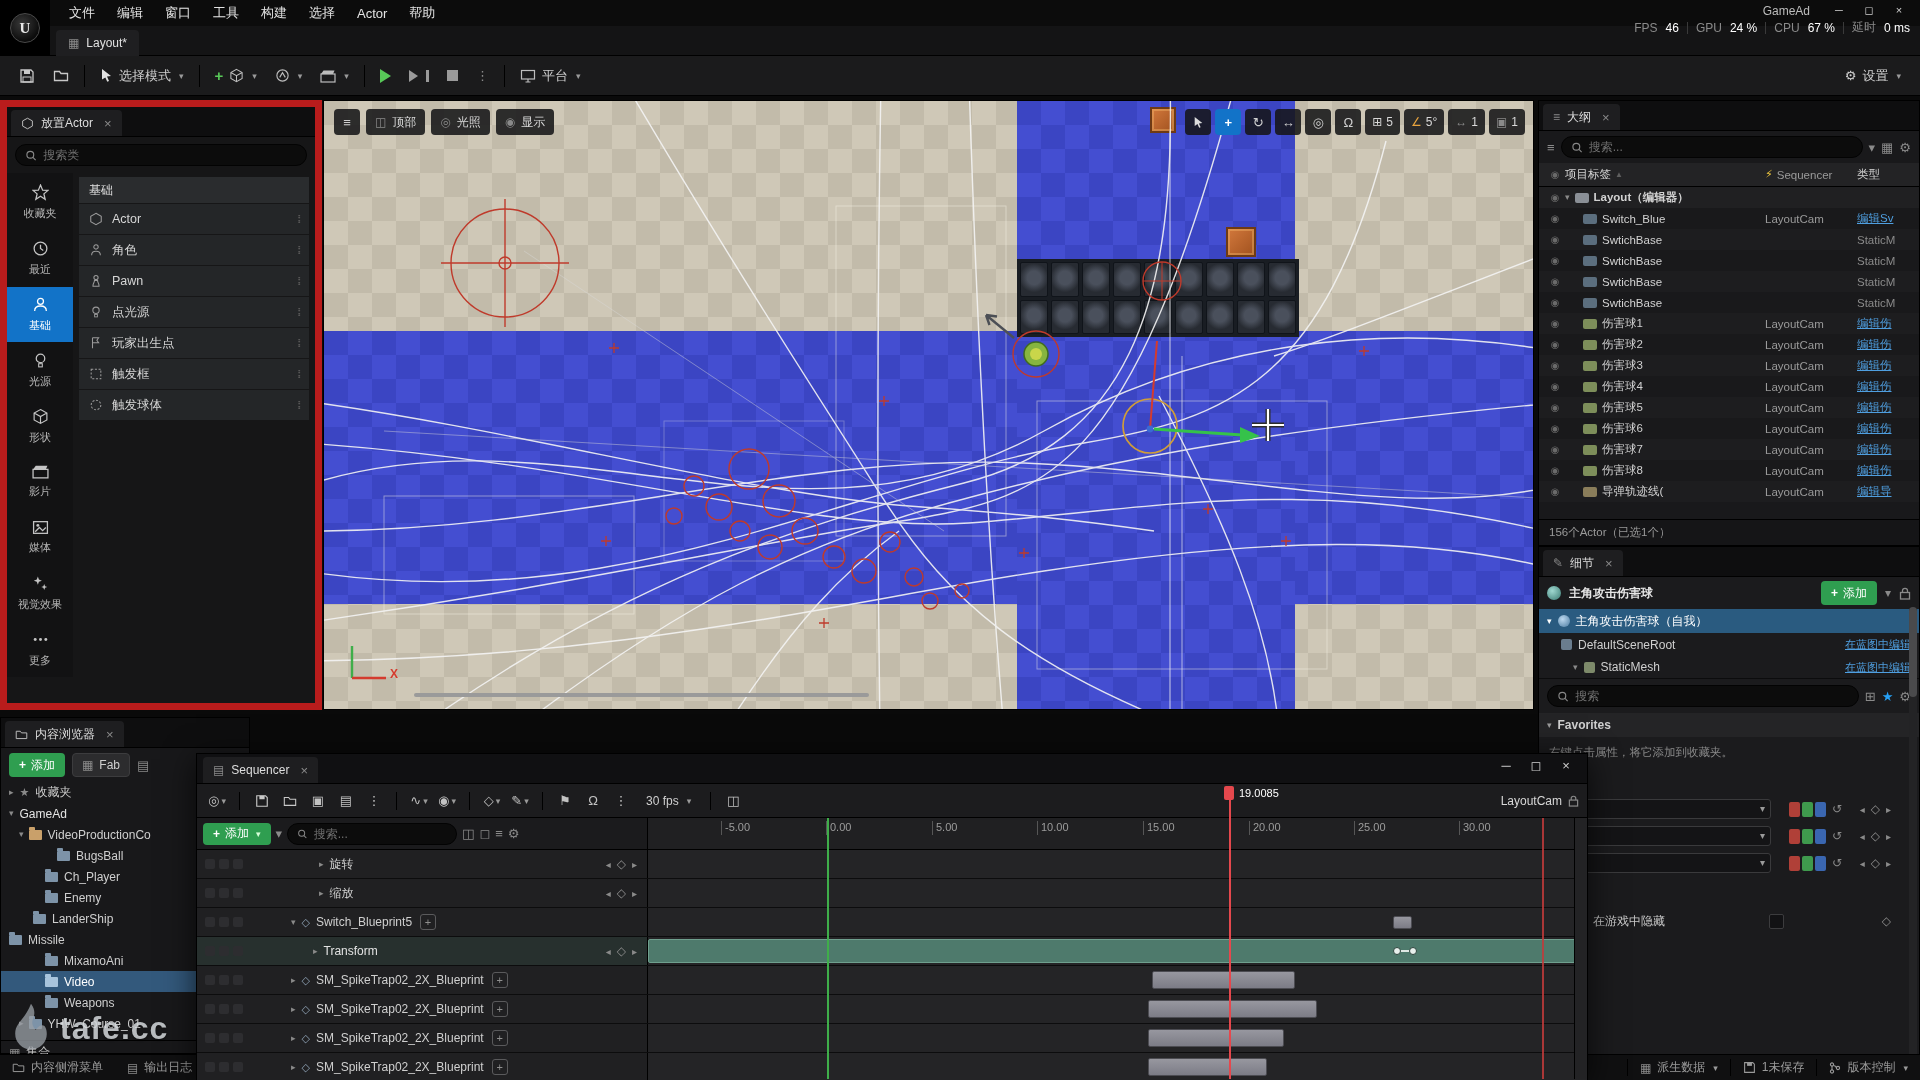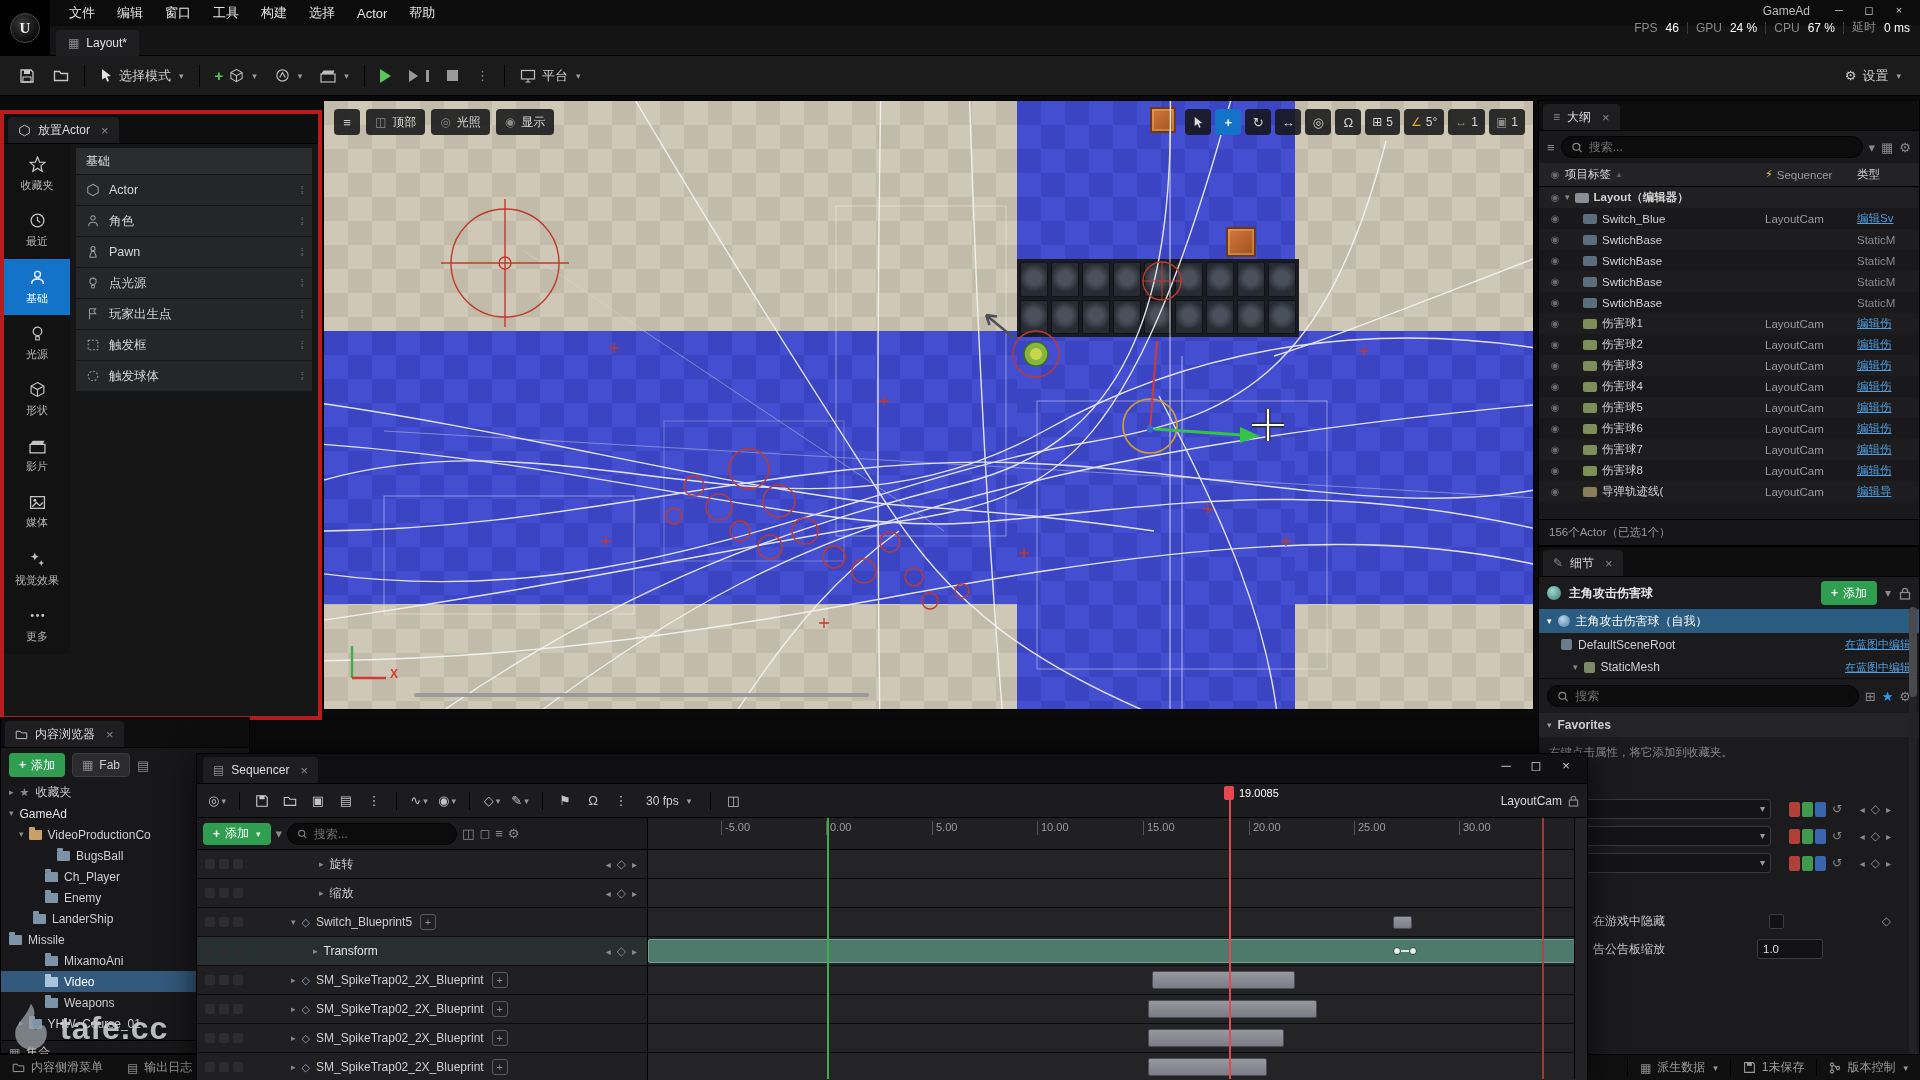--- a/index.html
+++ b/index.html
@@ -39,21 +39,21 @@
 #leveltabs{left:0;top:26px;width:1920px;height:30px;background:#141415;border-bottom:1px solid #000}
 #leveltab{position:absolute;left:56px;top:4px;height:26px;background:#1f1f21;border-radius:4px 4px 0 0;display:flex;align-items:center;gap:7px;padding:0 12px;font-size:12px;color:#e0e0e0}
 
 #maintb{left:0;top:56px;width:1920px;height:40px;background:#1b1b1c;border-bottom:1px solid #000;display:flex;align-items:center;padding-left:10px}
 #maintb .tbtn{height:30px}
 .playtri{width:0;height:0;border-left:11px solid #58c858;border-top:7px solid transparent;border-bottom:7px solid transparent}
 .steptri{width:0;height:0;border-left:9px solid #9a9a9a;border-top:6px solid transparent;border-bottom:6px solid transparent;position:relative}
 .stepbar{width:3px;height:12px;background:#9a9a9a;margin-left:2px}
 .stopsq{width:11px;height:11px;background:#9a9a9a}
 
-#place{left:0;top:110px;width:322px;height:610px;background:#161617;border:4px solid #b91c1c}
+#place{left:0;top:100px;width:322px;height:610px;background:#161617;border:7px solid #b91c1c}
 #place .body{display:flex;height:calc(100% - 92px)}
 #rail{width:66px;background:#121213;display:flex;flex-direction:column;padding-top:2px}
 .rail-it{height:60px;display:flex;flex-direction:column;align-items:center;justify-content:center;gap:5px;font-size:11px;color:#b5b5b5;cursor:pointer}
 .rail-it.sel{background:#1273c8;color:#fff}
 .pa-cat{background:#2a2c2e;height:26px;display:flex;align-items:center;padding:0 10px;font-size:12px;color:#e0e0e0}
 .pa-item{background:#242628;height:30px;display:flex;align-items:center;gap:9px;padding:0 10px;margin-top:1px;font-size:12.5px;color:#d6d6d6;cursor:grab}
 .pa-item .drag{margin-left:auto;color:#5c5c5c;font-size:10px;letter-spacing:-2px}
 
 #viewport{left:323px;top:100px;width:1211px;height:610px;border:1px solid #000;overflow:hidden}
 .checker{background:repeating-conic-gradient(#cfc8b7 0% 25%,#c2bbaa 0% 50%);background-size:48px 48px}
@@ -234,20 +234,29 @@
 <div class="abs" id="place">
   <div class="tabstrip">
     <div class="ptab">
       <svg width="13" height="13" viewBox="0 0 16 16">
           <path d="M8 1.5l6 3.3v6.4L8 14.5 2 11.2V4.8z" fill="none" stroke="#bdbdbd" stroke-width="1.2"></path>
         </svg>
       <span>放置Actor</span>
       <span class="x">×</span>
     </div>
   </div>
+  <div style="padding:7px 8px">
+    <div class="searchbox">
+      <svg width="13" height="13" viewBox="0 0 16 16">
+          <circle cx="7" cy="7" r="4.5" fill="none" stroke="#888" stroke-width="1.5"></circle>
+          <line x1="10.5" y1="10.5" x2="14" y2="14" stroke="#888" stroke-width="1.5"></line>
+        </svg>
+      <input placeholder="搜索类" style="">
+    </div>
+  </div>
   <div class="body">
     <div id="rail">
       <div class="rail-it">
         <svg width="17" height="17" viewBox="0 0 16 16">
             <polygon points="8,1 10,5.8 15,6 11.2,9.3 12.4,14.5 8,11.6 3.6,14.5 4.8,9.3 1,6 6,5.8" fill="none" stroke="#c4c4c4" stroke-width="1.2"></polygon>
           </svg>
         <span>收藏夹</span>
       </div>
       <div class="rail-it">
         <svg width="17" height="17" viewBox="0 0 16 16">
@@ -809,24 +818,20 @@
         <span>▸</span>
       </span>
   </div>
   <div class="d-row abs" style="left:0;top:362px;width:370px;height:24px;gap:8px">
     <span style="margin-left:46px;width:150px;color:#c8c8c8;font-size:12px">在游戏中隐藏</span>
     <span class="checkbox" style="margin-left:18px"></span>
     <span class="keynav">
         <span style="font-size:12px">◇</span>
       </span>
   </div>
-  <div class="d-row abs" style="left:0;top:390px;width:370px;height:24px;gap:8px">
-    <span style="margin-left:46px;width:150px;color:#c8c8c8;font-size:12px">告公告板缩放</span>
-    <input class="valbox" style="margin-left: 6px;" value="1.0">
-  </div>
   <div class="abs" style="right:2px;top:60px;width:8px;height:460px;background:#232325;border-radius:4px">
     <div style="width:8px;height:90px;background:#4a4a4c;border-radius:4px"></div>
   </div>
 </div>
 
 <div class="abs" id="cbrowser">
   <div class="tabstrip">
     <div class="ptab">
       <svg width="13" height="11" viewBox="0 0 16 13">
           <path d="M1.5 2.5h5l1.5 2h6.5v7h-13z" fill="none" stroke="#bdbdbd" stroke-width="1.2"></path>

